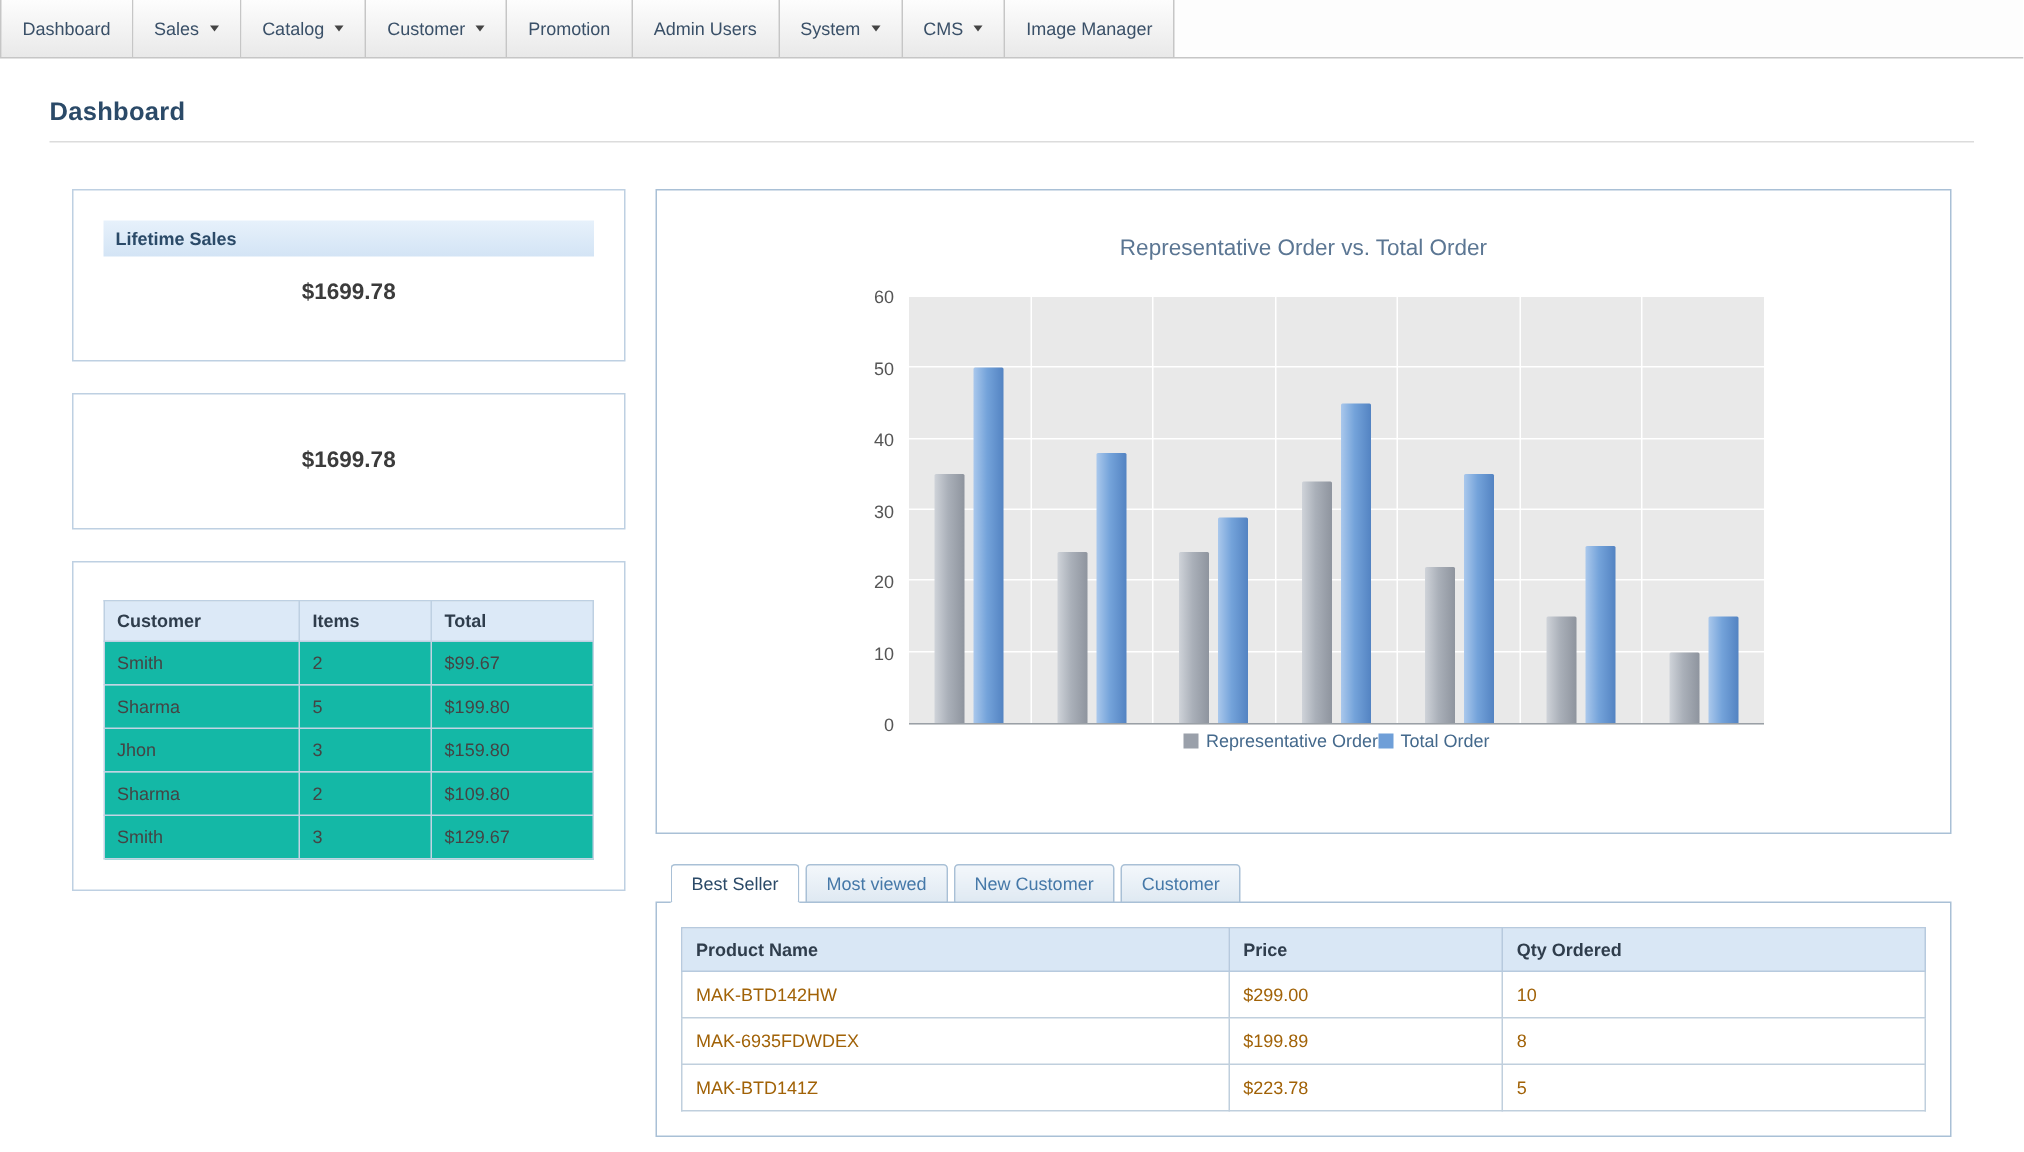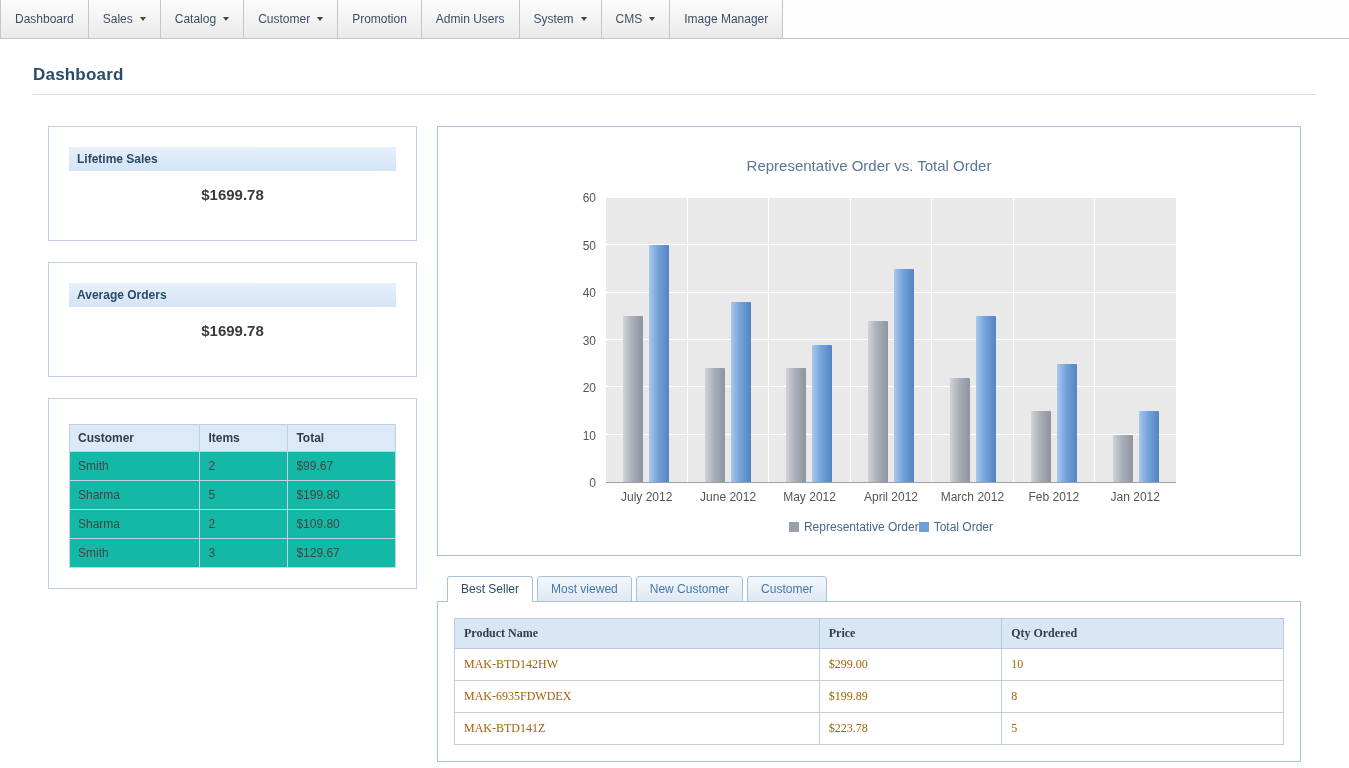--- a/index.html
+++ b/index.html
@@ -96,29 +96,29 @@
     flex:1; position:relative; z-index:1;
     display:flex; align-items:flex-end; justify-content:center;
     border-right:1px solid #ffffff;
   }
   .cat:last-child { border-right:none; }
   .bar { width:20px; margin:0 3px; border-radius:1px 1px 0 0; }
   .x-axis { display:flex; width:570px; }
   .cat-label { flex:1; text-align:center; font-size:12px; color:#555; padding-top:7px; }
   .legend {
     display:flex; justify-content:center; align-items:center;
-    margin-top:16px; font-size:12px; color:#44698c;
+    margin-top:4px; font-size:12px; color:#44698c;
   }
   .legend-item { display:flex; align-items:center; }
   .legend-swatch { width:10px; height:10px; display:inline-block; margin-right:5px; }
 
   
   .bottom-tabs { margin-top:20px; }
   .table-panel { padding:16px; }
-  .big-table { width:100%; border-collapse:collapse; font-size:12px;font-family:Liberation Serif, serif; }
+  .big-table { width:100%; border-collapse:collapse; font-size:12px; }
   .big-table th {
     background:#d9e7f5; border:1px solid #b7cade; text-align:left;
     padding:7px 9px; color:#2f3d4c; font-weight:bold;
   }
   .big-table td { border:1px solid #c0cfdd; padding:8px 9px; color:#a16207; background:#fff; }
 </style>
 </head>
 <body>
 
 <div class="topnav">
@@ -162,21 +162,20 @@
 <div class="content">
 
   <div class="left-col">
 
     <div class="panel">
       <div class="panel-header">Lifetime Sales</div>
       <div class="panel-value">$1699.78</div>
     </div>
 
     <div class="panel">
-      <div class="panel-header">Average Orders</div>
       <div class="panel-value">$1699.78</div>
     </div>
 
     <div class="panel">
       <table class="mini-table">
           <thead>
             <tr>
               <th style="width: 40%;">Customer</th>
               <th style="width: 27%;">Items</th>
               <th style="width: 33%;">Total</th>
@@ -185,20 +184,25 @@
           <tbody>
             <tr>
               <td>Smith</td>
               <td>2</td>
               <td>$99.67</td>
             </tr>
             <tr>
               <td>Sharma</td>
               <td>5</td>
               <td>$199.80</td>
+            </tr>
+            <tr>
+              <td>Jhon</td>
+              <td>3</td>
+              <td>$159.80</td>
             </tr>
             <tr>
               <td>Sharma</td>
               <td>2</td>
               <td>$109.80</td>
             </tr>
             <tr>
               <td>Smith</td>
               <td>3</td>
               <td>$129.67</td>
@@ -253,29 +257,20 @@
               </div>
               <div class="cat">
                 <div class="bar" style="height: 25%; background: linear-gradient(90deg, rgb(207, 211, 217), rgb(170, 176, 185) 45%, rgb(142, 148, 158));"></div>
                 <div class="bar" style="height: 41.6667%; background: linear-gradient(90deg, rgb(170, 200, 236), rgb(116, 163, 218) 45%, rgb(83, 131, 194));"></div>
               </div>
               <div class="cat">
                 <div class="bar" style="height: 16.6667%; background: linear-gradient(90deg, rgb(207, 211, 217), rgb(170, 176, 185) 45%, rgb(142, 148, 158));"></div>
                 <div class="bar" style="height: 25%; background: linear-gradient(90deg, rgb(170, 200, 236), rgb(116, 163, 218) 45%, rgb(83, 131, 194));"></div>
               </div>
             </div>
-          <div class="x-axis">
-              <div class="cat-label">July 2012</div>
-              <div class="cat-label">June 2012</div>
-              <div class="cat-label">May 2012</div>
-              <div class="cat-label">April 2012</div>
-              <div class="cat-label">March 2012</div>
-              <div class="cat-label">Feb 2012</div>
-              <div class="cat-label">Jan 2012</div>
-            </div>
           <div class="legend">
               <div class="legend-item">
                 <span class="legend-swatch" style="background: rgb(154, 160, 170);"></span>
                 <span>Representative Order</span>
               </div>
               <div class="legend-item">
                 <span class="legend-swatch" style="background: rgb(111, 159, 216);"></span>
                 <span>Total Order</span>
               </div>
             </div>

